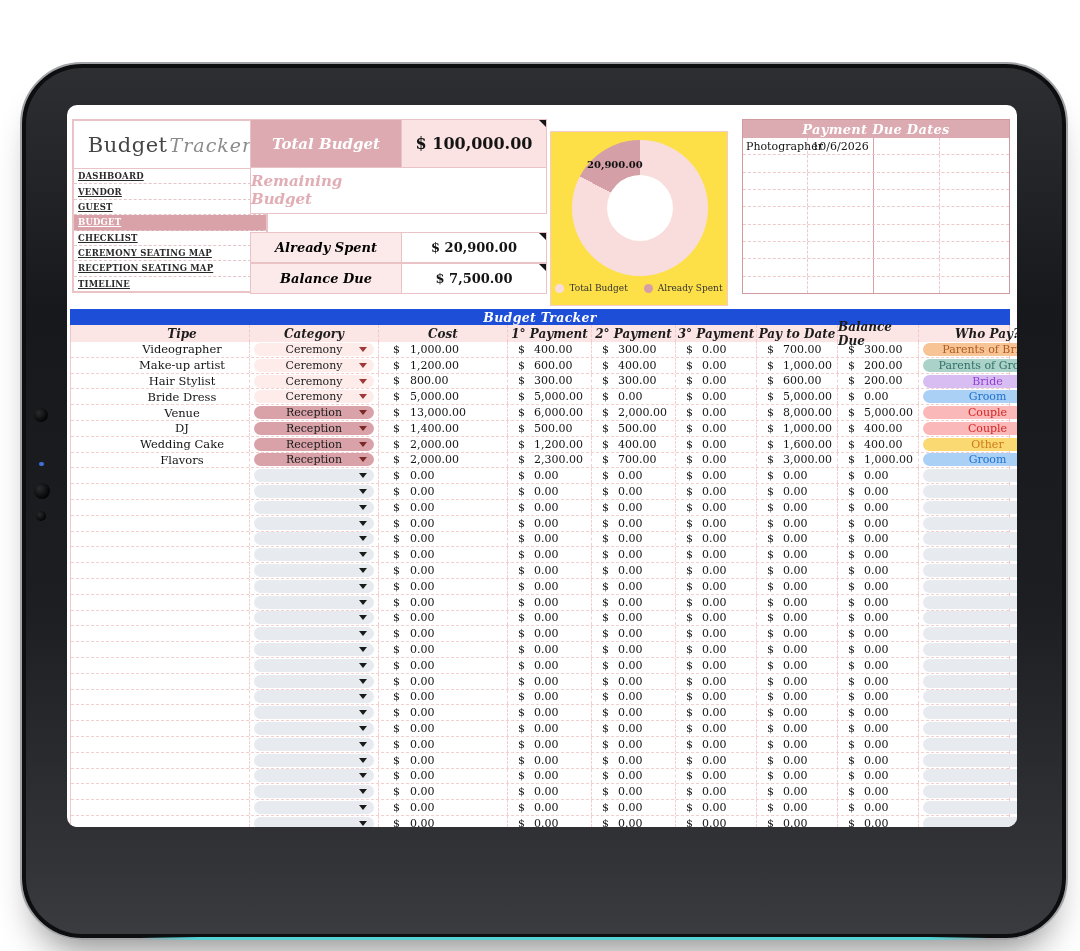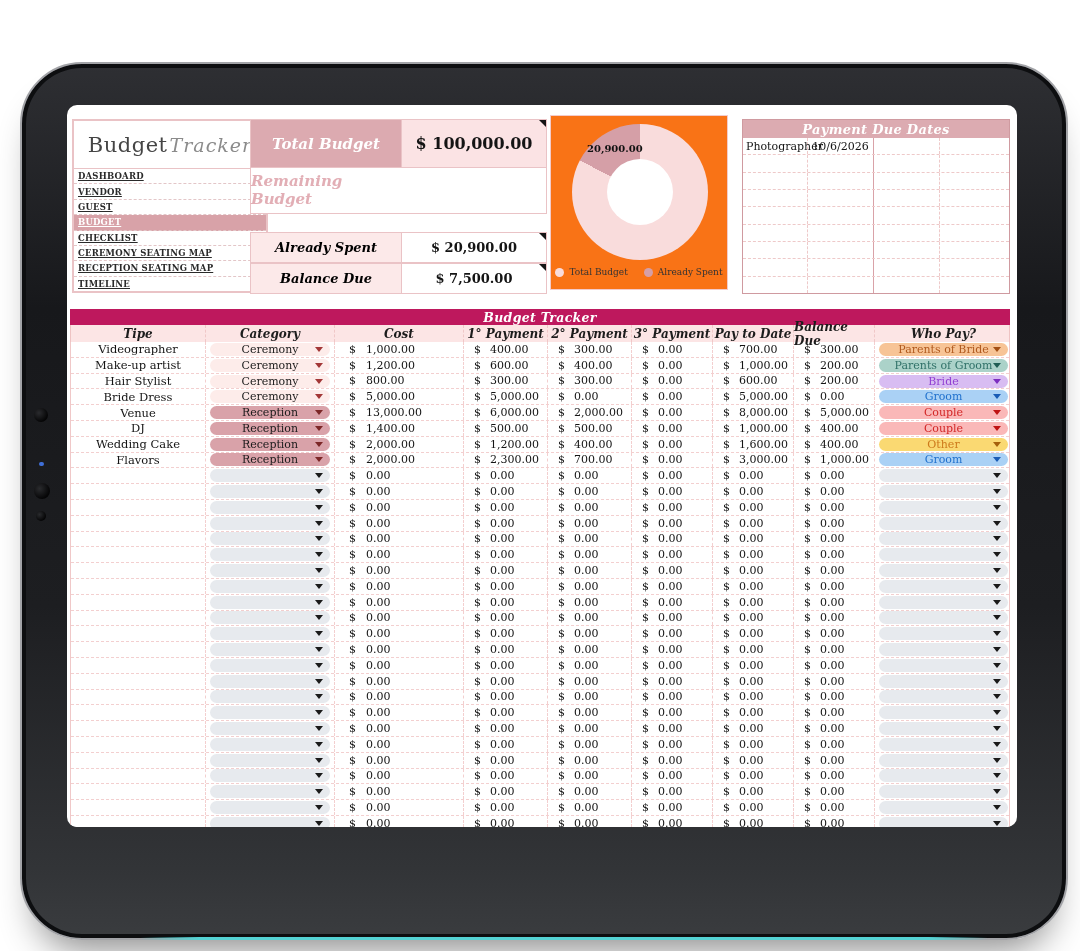--- a/index.html
+++ b/index.html
@@ -52,22 +52,22 @@
   .row-spent{top:113px;height:31px;}
   .row-spent .lbl{background:#fce9e9;font-size:13px;}
   .row-spent .val{font-size:13px;}
   .row-balance{top:144px;height:31px;}
   .row-balance .lbl{background:#fce9e9;font-size:13px;}
   .row-balance .val{font-size:13px;}
   .note::after{content:"";position:absolute;top:0;right:0;width:0;height:0;
                border-left:7px solid transparent;border-top:7px solid #161616;}
 
   
-  .chartbox{position:absolute;left:483px;top:10px;width:178px;height:175px;border:1.5px solid #f3cbcb;
-            box-sizing:border-box;background:#f97316;padding-left:28px;}
+  .chartbox{position:absolute;left:483px;top:26px;width:178px;height:175px;border:1.5px solid #f3cbcb;
+            box-sizing:border-box;background:#fde047;padding-left:28px;}
   .donut{position:absolute;left:21px;top:8px;width:136px;height:136px;border-radius:50%;}
   .donut::after{content:"";position:absolute;inset:35px;background:#fff;border-radius:50%;}
   .slice-label{position:absolute;left:36px;top:27px;font-size:10px;font-weight:bold;color:#111;z-index:2;}
   .legend{position:absolute;left:0;right:0;top:151px;display:flex;justify-content:center;gap:16px;}
   .legend-item{display:flex;align-items:center;gap:5px;font-size:9px;color:#333;}
   .legend-dot{width:9px;height:9px;border-radius:50%;}
 
   
   .paybox{position:absolute;left:675px;top:14px;width:268px;height:175px;border:1.5px solid #cf9aa0;
           box-sizing:border-box;background:#fff;display:flex;flex-direction:column;}
@@ -79,23 +79,23 @@
   .pay-cell{display:flex;align-items:center;font-size:11px;color:#141414;box-sizing:border-box;}
   .pc1{width:65px;padding-left:3px;}
   .pc2{width:66px;justify-content:center;}
   .pc3{width:66px;}
   .pc4{flex:1;}
   .v-dash{border-right:1px dashed #eec9c9;}
   .v-solid{border-right:1.5px solid #d9a2a8;}
 
   
   .btable{position:absolute;left:3px;top:204px;width:940px;}
-  .btitle{height:16px;background:#be185d;color:#fff;font-style:italic;font-weight:bold;font-size:12.5px;
+  .btitle{height:16px;background:#1d4ed8;color:#fff;font-style:italic;font-weight:bold;font-size:12.5px;
           letter-spacing:.3px;display:flex;align-items:center;justify-content:center;}
-  .bhead,.brow{display:grid;grid-template-columns:135px 129px 129px 84px 84px 81px 81px 81px 137px;}
+  .bhead,.brow{display:grid;grid-template-columns:135px 129px 129px 84px 84px 81px 81px 81px 137px;padding-left:44px;}
   .bhead{background:#fce5e5;border-left:1px solid #eec3c3;border-right:1px solid #eec3c3;box-sizing:border-box;}
   .th{height:17px;font-style:italic;font-weight:600;font-size:12px;color:#1c1c1c;
       display:flex;align-items:center;justify-content:center;border-right:1px dashed #f0c8c8;box-sizing:border-box;}
   .th:last-child{border-right:none;}
   .brows{border-left:1px solid #f0c8c8;border-right:1px solid #f0c8c8;box-sizing:border-box;}
   .brow{height:15.8px;border-bottom:1px dashed #f3cfcf;background:#fff;box-sizing:border-box;}
   .cell{display:flex;align-items:center;border-right:1px dashed #f3cfcf;box-sizing:border-box;overflow:hidden;}
   .cell:last-child{border-right:none;}
   .tipe{justify-content:center;font-size:11.5px;color:#141414;}
   .money{padding-left:10px;gap:9px;font-size:11px;color:#141414;}

